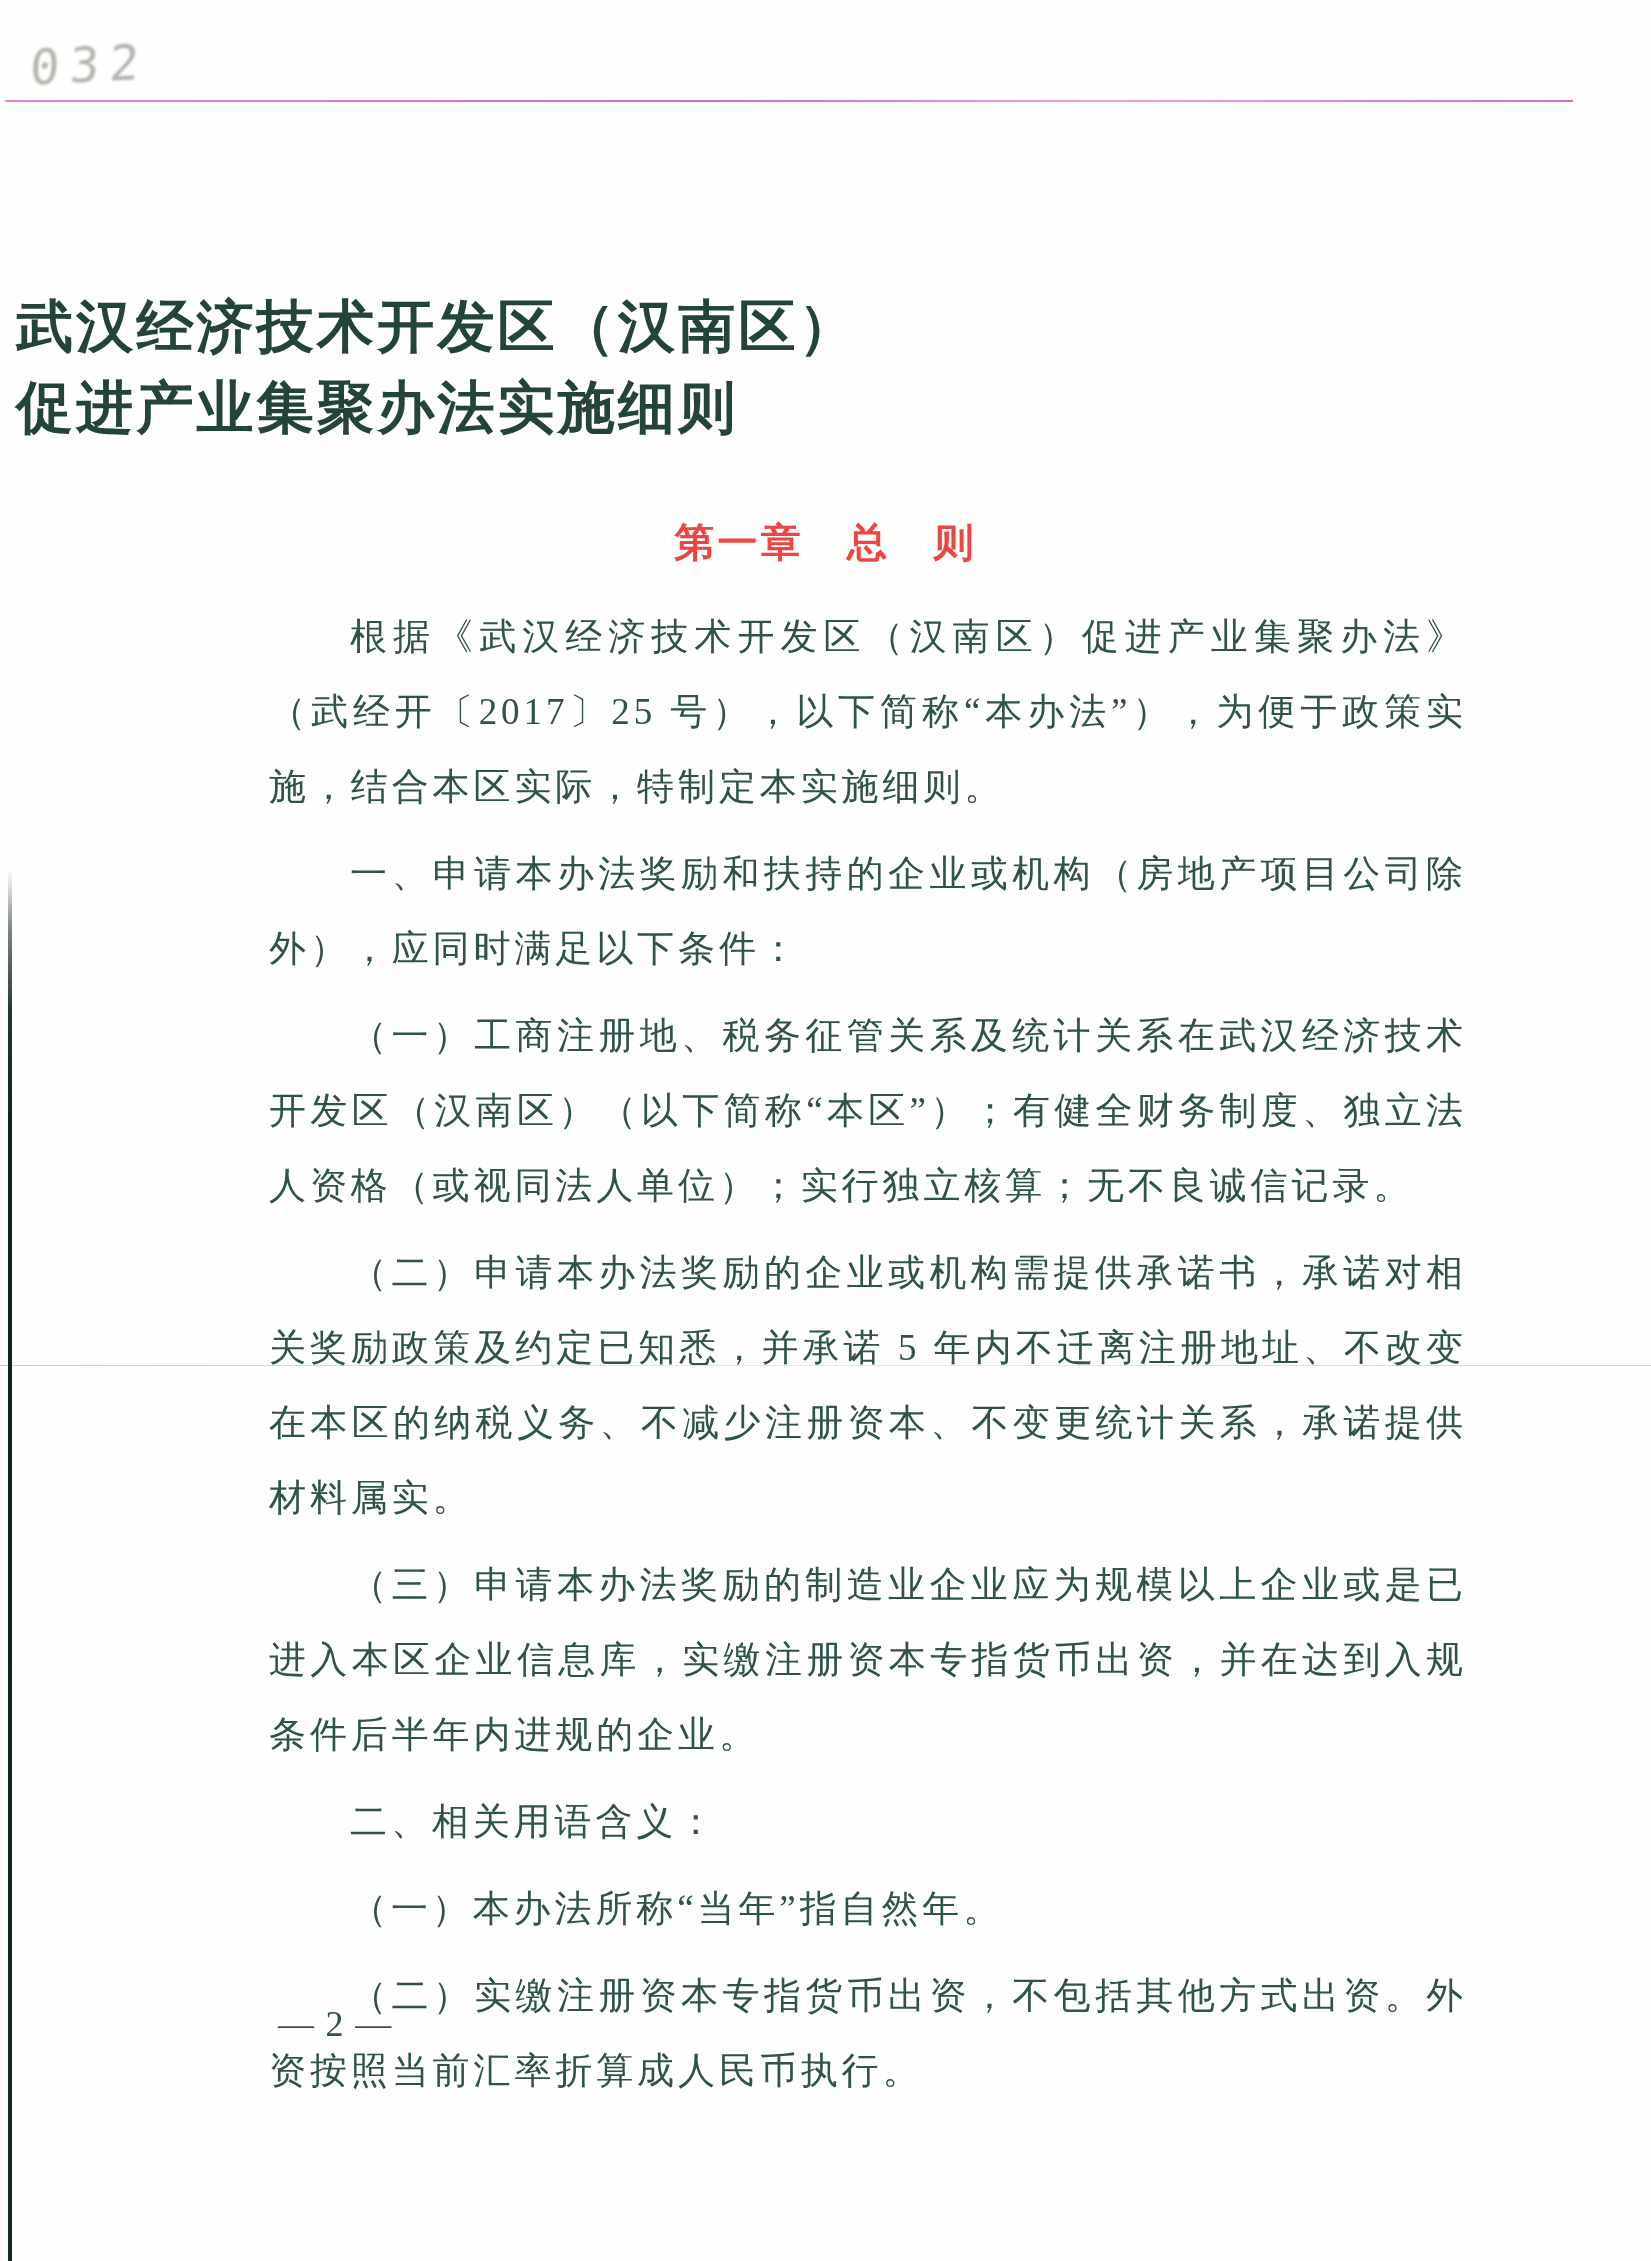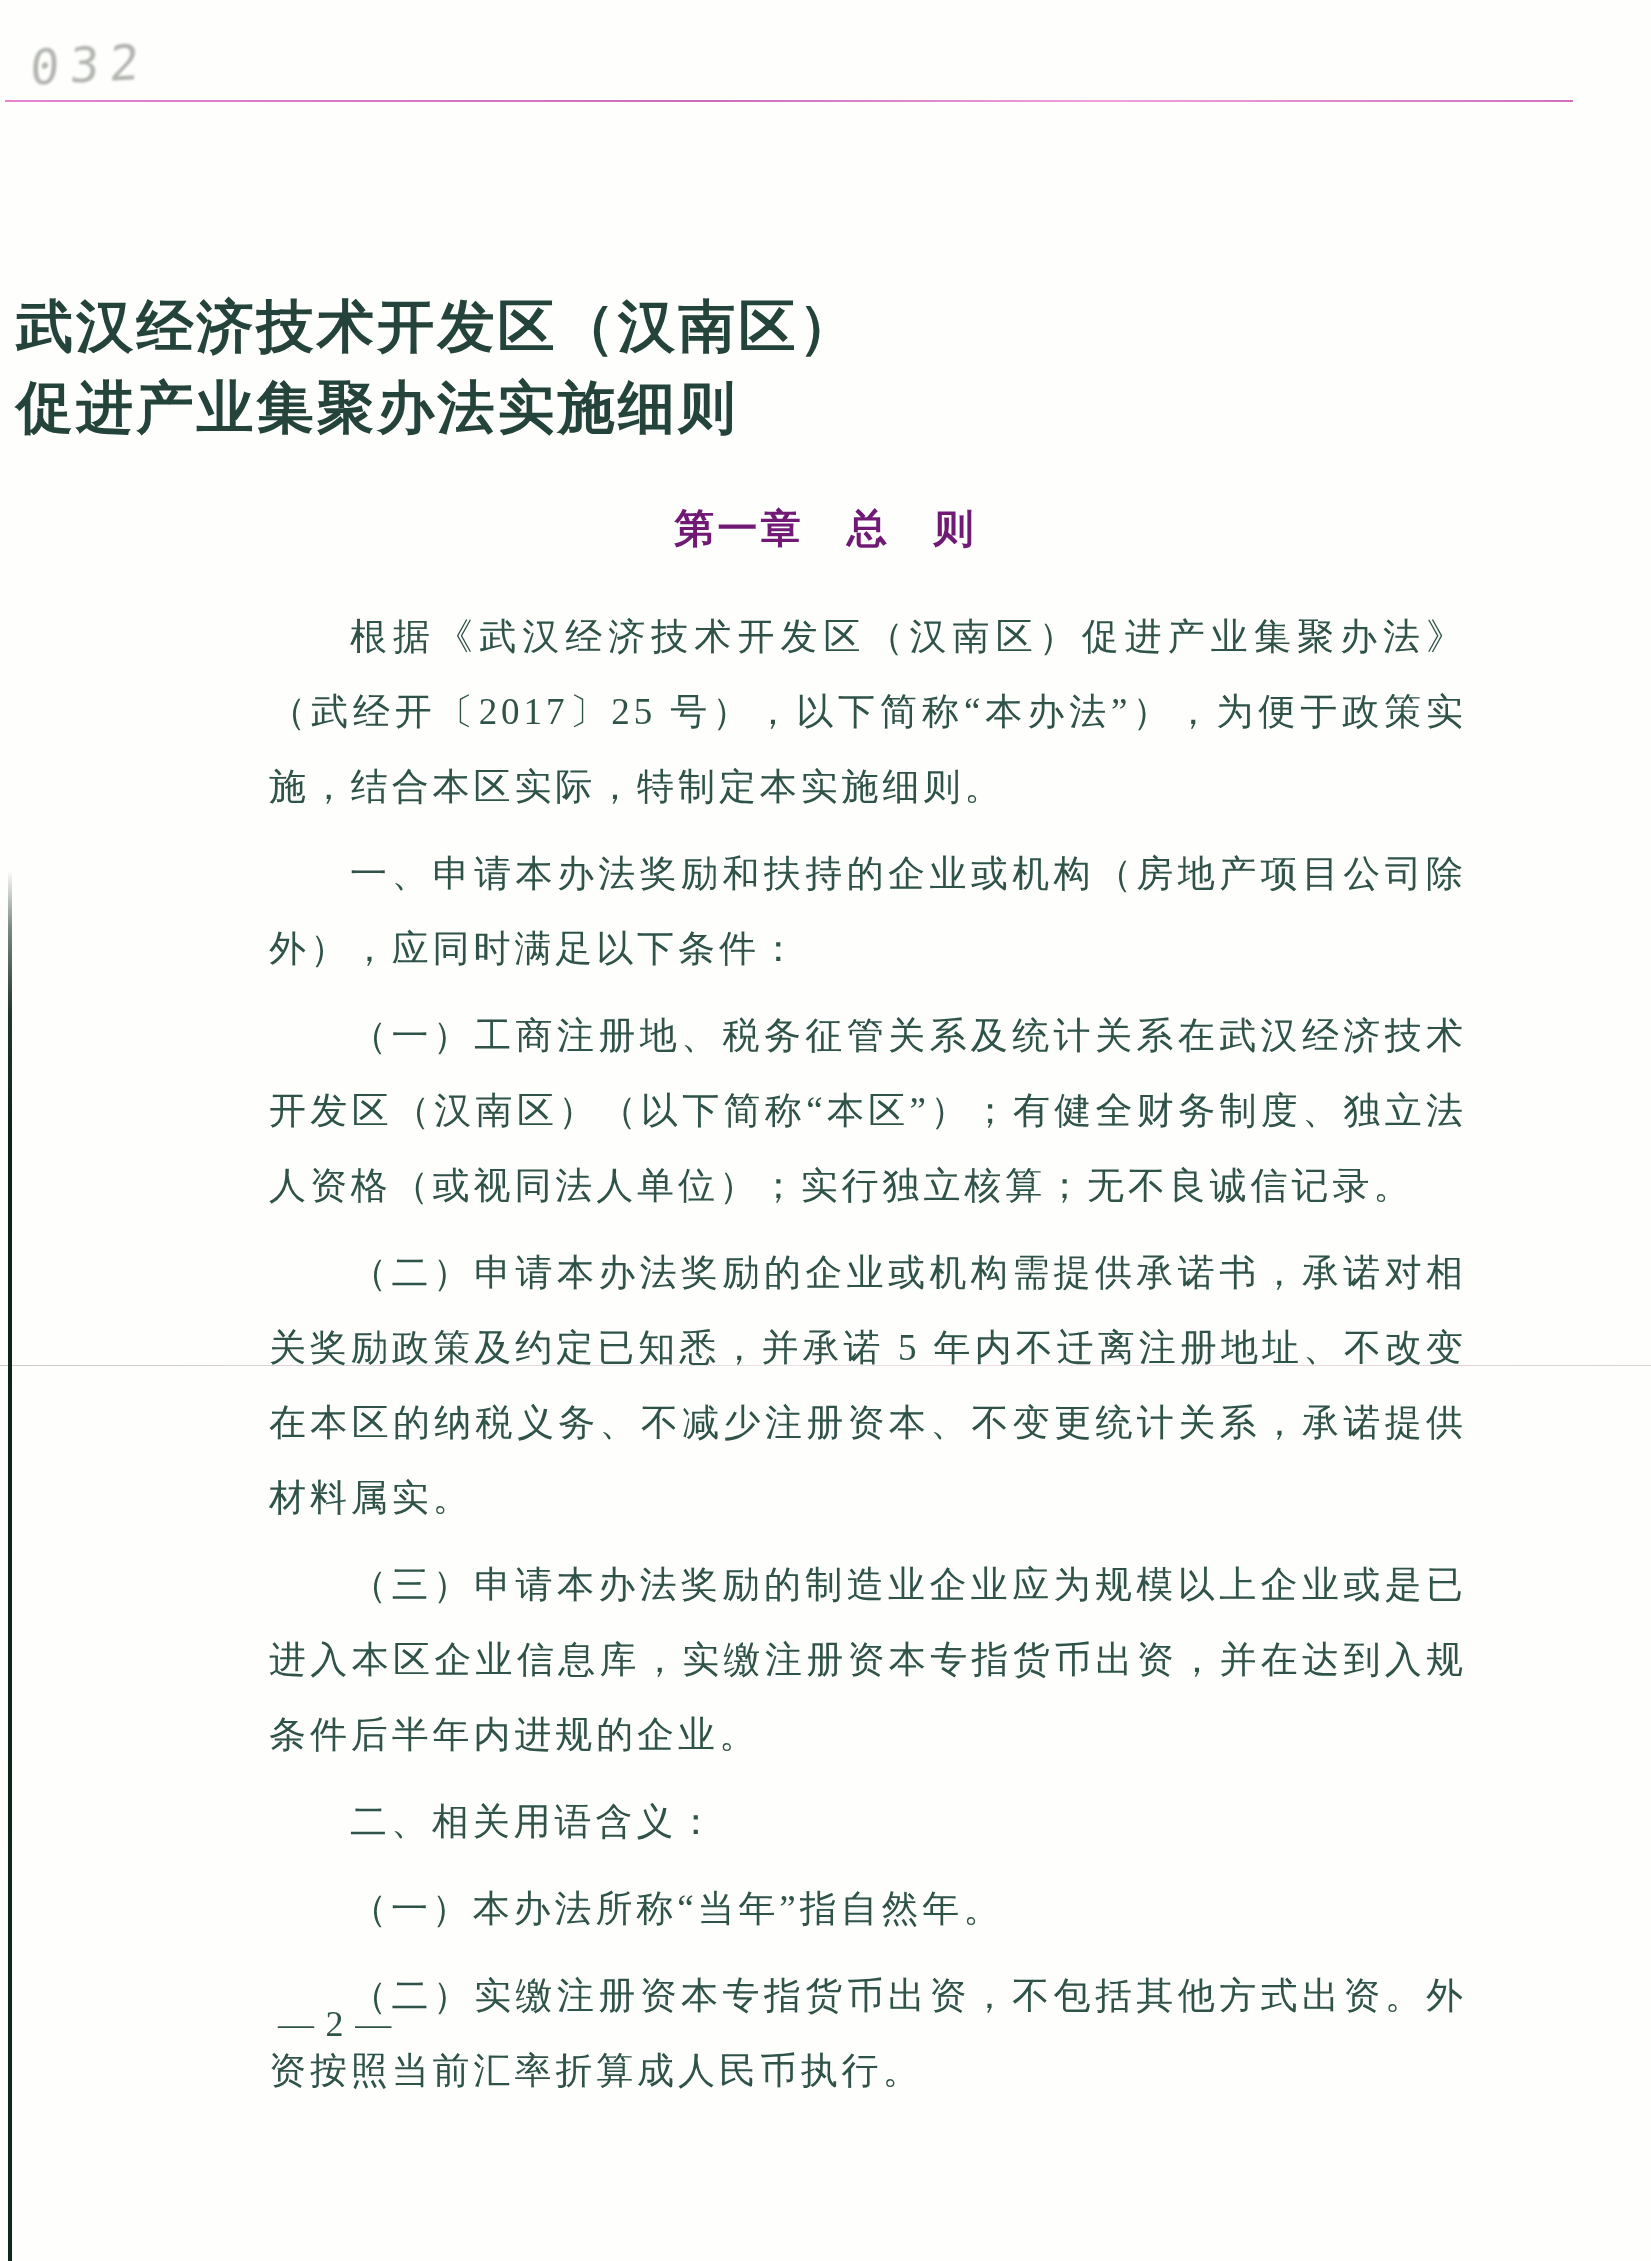--- a/index.html
+++ b/index.html
@@ -77,30 +77,30 @@
     font-size: 57px;
     line-height: 81px;
     font-weight: bold;
     letter-spacing: 3.2px;
     color: #24433a;
   }
   .doc-title .tl { display: block; }
 
   .chapter-heading {
     position: absolute;
-    top: 506px;
+    top: 520px;
     left: 0;
     width: 100%;
     margin: 0;
     text-align: center;
     font-size: 40px;
     line-height: 46px;
     font-weight: bold;
     letter-spacing: 3.2px;
-    color: #701a75;
+    color: #ef4444;
   }
 
   .doc-body {
     position: absolute;
     top: 587px;
     left: 257px;
     width: 1222px;
     color: #2f5349;
   }
   .doc-body p {

